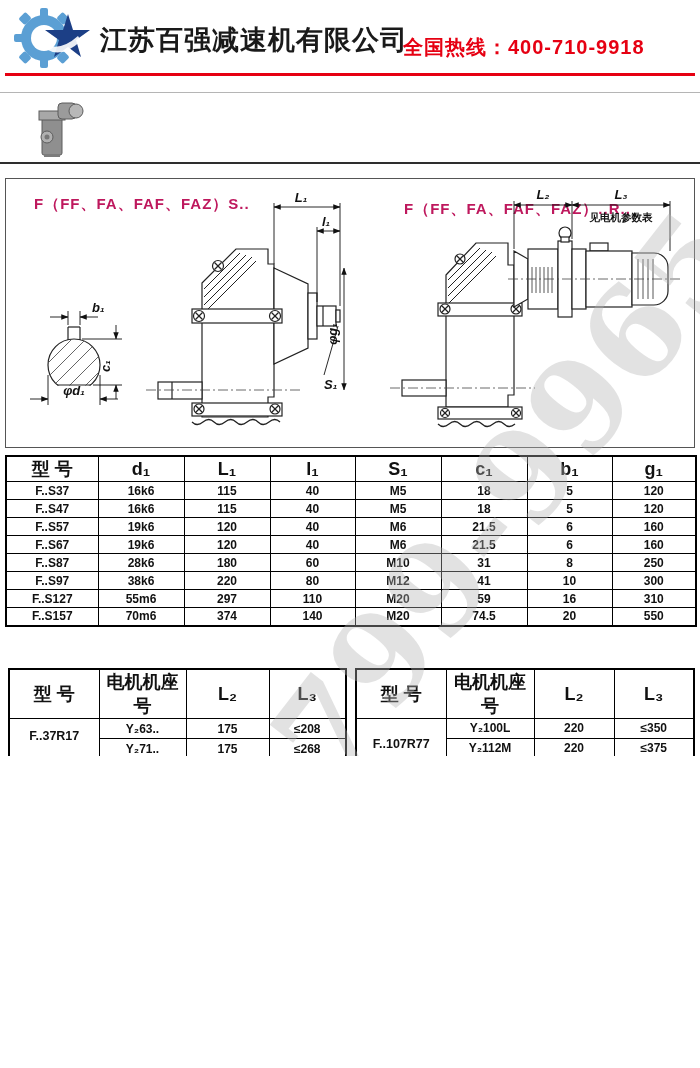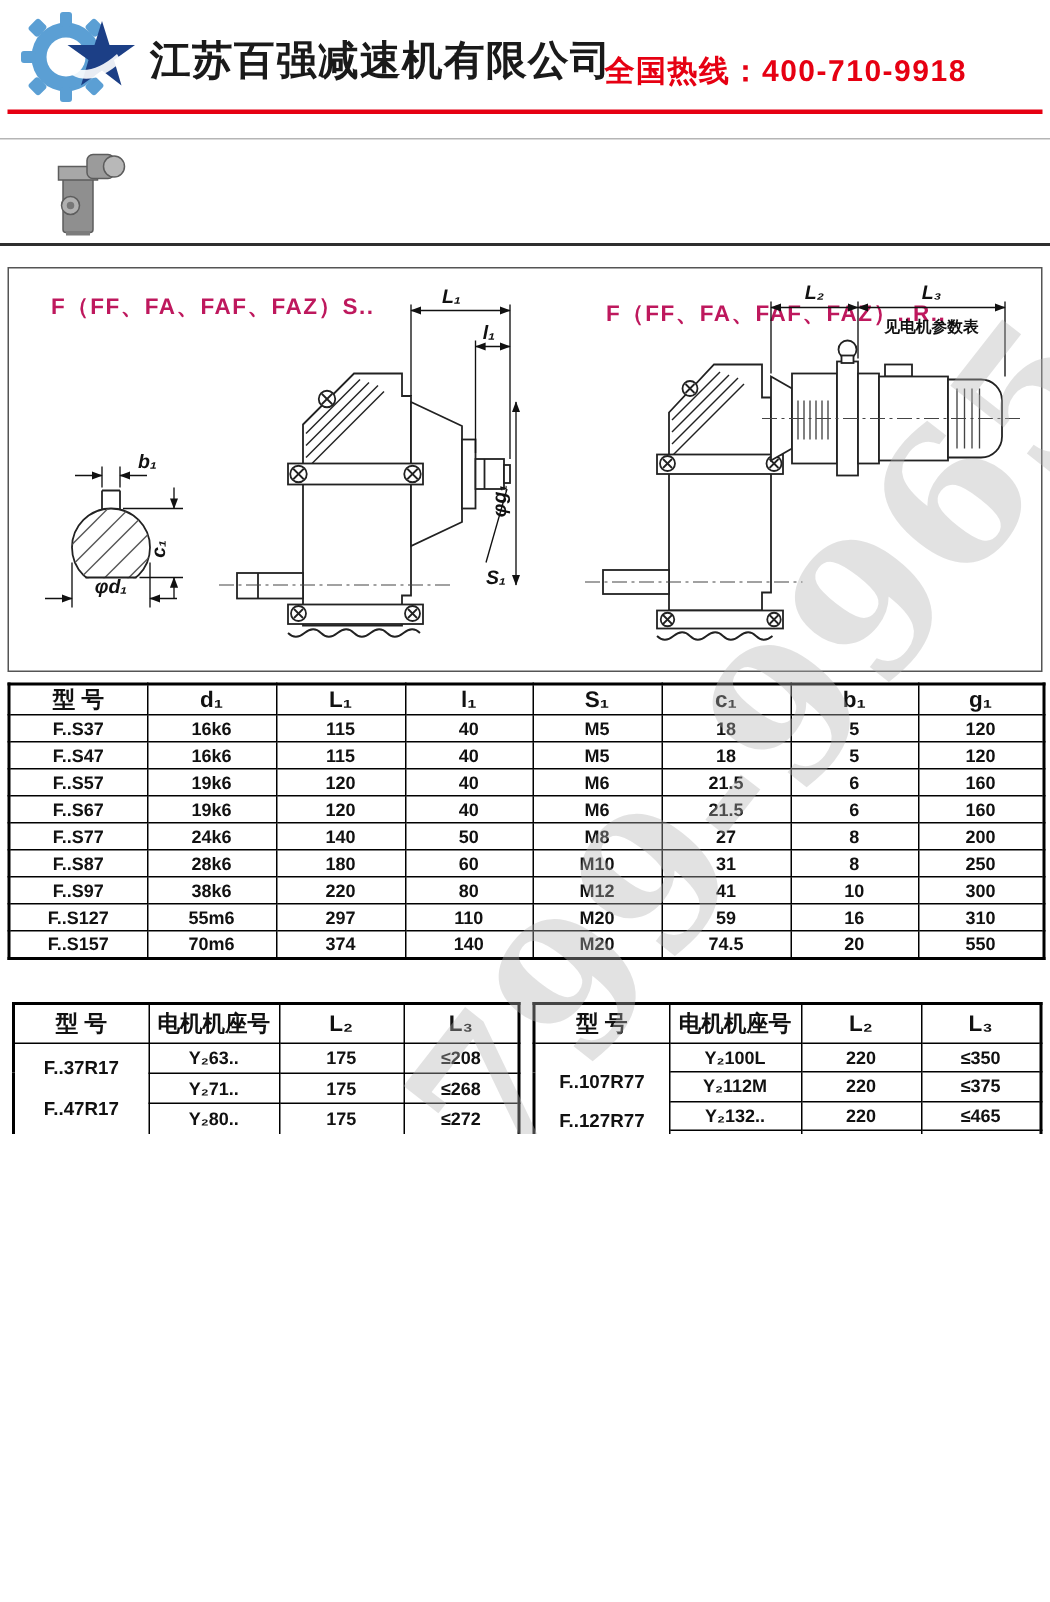--- a/index.html
+++ b/index.html
@@ -20,21 +20,21 @@
   .diagram-box{position:absolute;left:5px;top:178px;width:688px;height:268px;border:1px solid #555;background:#fff;}
   .diag-title{position:absolute;font-size:15px;font-weight:700;color:#be185d;letter-spacing:1px;white-space:nowrap;}
   .diag-title.left{left:28px;top:16px;}
   .diag-title.right{left:398px;top:21px;}
   .diag-svg{position:absolute;top:0;}
   .diag-svg.left{left:0;}
   .diag-svg.right{left:344px;}
   
   table{border-collapse:collapse;table-layout:fixed;background:#fff;}
   th,td{border:1px solid #000;font-weight:700;font-size:12px;text-align:center;vertical-align:middle;padding:0;overflow:hidden;}
-  th{font-size:15px;}
+  th{font-size:18px;}
   .main-table{position:absolute;left:5px;top:455px;width:690px;border:2px solid #000;}
   .main-table thead tr{height:20px;}
   .main-table tbody tr{height:18px;}
   .motor-table{position:absolute;border:2px solid #000;}
   .motor-table thead tr{height:26px;}
   .motor-left{left:8px;top:668px;width:337px;}
   .motor-left tbody tr{height:20.4px;}
   .motor-right{left:355px;top:668px;width:338px;}
   .motor-right tbody tr{height:19.5px;}
   .model-cell{white-space:pre-line;font-size:12.5px;line-height:2.1;}
@@ -341,30 +341,20 @@
           <td>F..S67</td>
           <td>19k6</td>
           <td>120</td>
           <td>40</td>
           <td>M6</td>
           <td>21.5</td>
           <td>6</td>
           <td>160</td>
         </tr>
         <tr>
-          <td>F..S77</td>
-          <td>24k6</td>
-          <td>140</td>
-          <td>50</td>
-          <td>M8</td>
-          <td>27</td>
-          <td>8</td>
-          <td>200</td>
-        </tr>
-        <tr>
           <td>F..S87</td>
           <td>28k6</td>
           <td>180</td>
           <td>60</td>
           <td>M10</td>
           <td>31</td>
           <td>8</td>
           <td>250</td>
         </tr>
         <tr>

